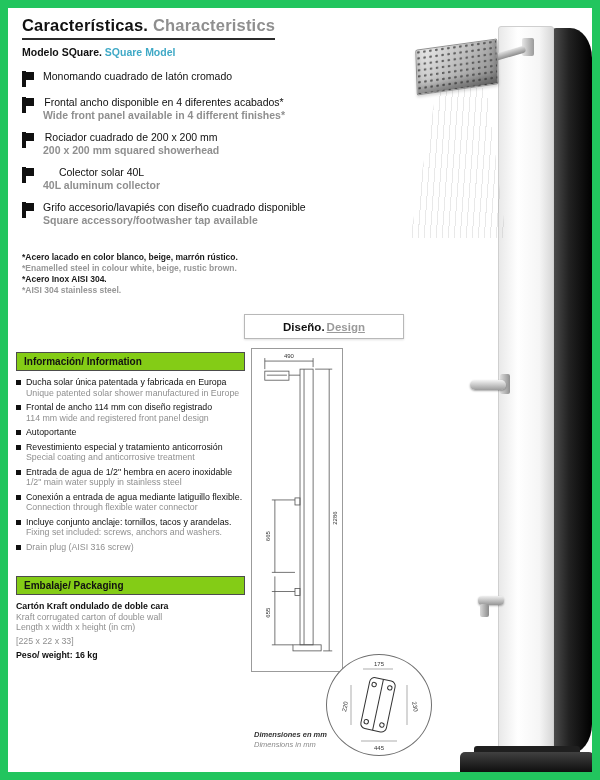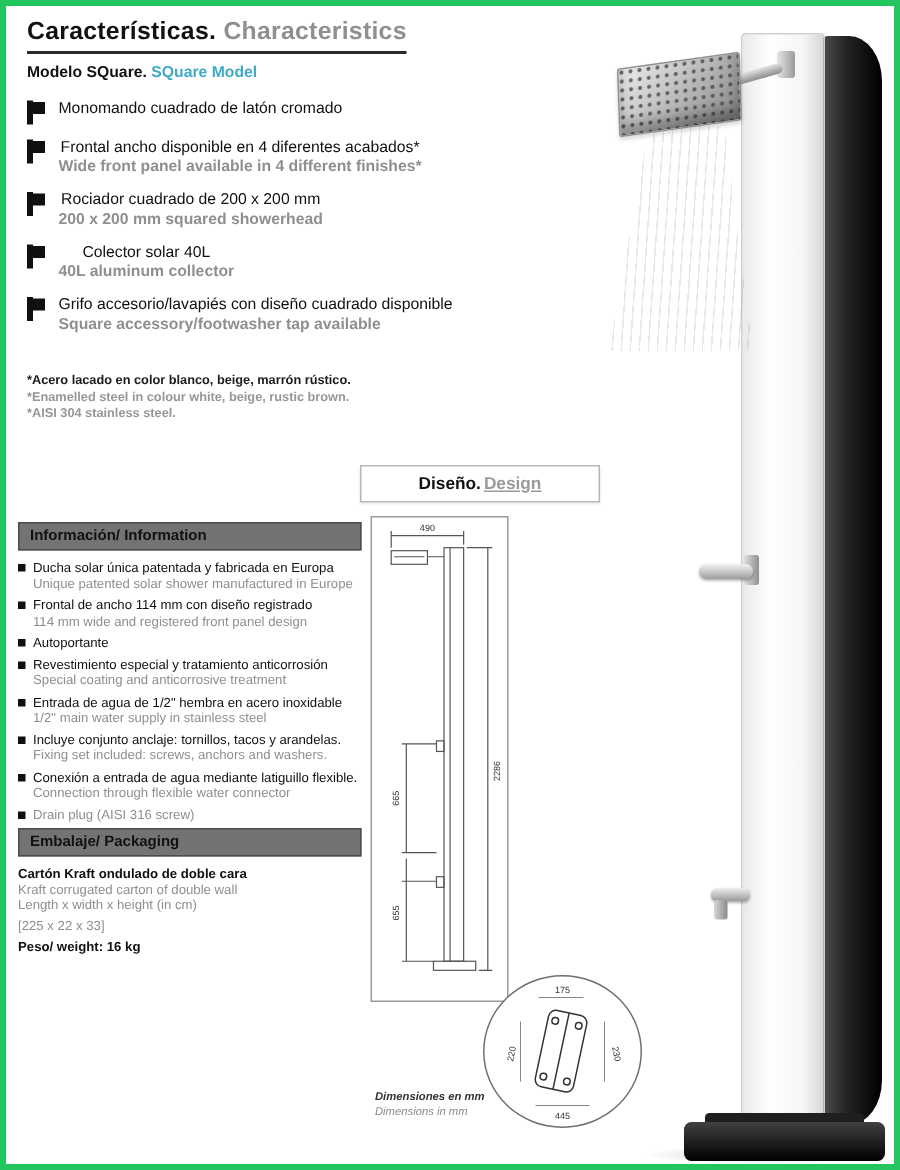--- a/index.html
+++ b/index.html
@@ -1,18 +1,18 @@
 <!DOCTYPE html>
 <html><head>
 <meta charset="utf-8">
 <style>
   html,body{margin:0;padding:0;background:#ffffff;}
   .page{
     position:relative;width:600px;height:780px;box-sizing:border-box;
-    background:#fff;border:4px solid #22c55e;overflow:hidden;
+    background:#fff;border:8px solid #22c55e;overflow:hidden;
     font-family:"Liberation Sans", sans-serif;color:#111;
   }
   
   .header{position:absolute;left:14px;top:8px;}
   .title-wrap{display:inline-block;border-bottom:2px solid #2b2b2b;padding-bottom:3px;
     font-size:16.5px;font-weight:bold;letter-spacing:.2px;}
   .t-en{color:#8f8f8f;}
   .model-line{margin-top:6px;font-size:10.5px;font-weight:bold;}
   .m-en{color:#3fa9c6;}
   
@@ -27,27 +27,27 @@
   .fn-es{color:#1c1c1c;}
   .fn-en{color:#979797;}
   
   .design-box{position:absolute;left:236px;top:306px;width:158px;height:23px;
     border:1px solid #b8b8b8;display:flex;align-items:center;justify-content:center;
     font-size:11.5px;font-weight:bold;background:#fff;box-shadow:0 1px 2px rgba(0,0,0,.12);}
   .d-en{color:#9a9a9a;margin-left:2px;text-decoration:underline;}
   
   .info-col{position:absolute;left:8px;top:344px;width:229px;}
   .section-header{border:1px solid #4c4c4c;padding:3px 7px;font-size:10px;font-weight:bold;
-    background:#737373;margin-bottom:6px;}
+    background:#84cc16;margin-bottom:6px;}
   .info-item{display:flex;gap:5px;margin-bottom:4px;}
   .sq-bullet{width:5px;height:5px;background:#101010;margin-top:3px;flex:none;}
   .info-text{flex:1;}
   .info-es{font-size:8.8px;font-weight:normal;line-height:10.5px;color:#101010;}
   .info-en{font-size:8.8px;line-height:10.5px;color:#8f8f8f;text-align:justify;}
-  .pack-block{margin-top:4px;}
+  .pack-block{margin-top:24px;}
   .pack-line-es{font-size:8.8px;font-weight:bold;line-height:10.5px;color:#101010;}
   .pack-line-en{font-size:8.8px;line-height:10.5px;color:#8f8f8f;}
   .pack-dims{font-size:8.8px;line-height:12px;color:#8f8f8f;margin-top:2px;}
   .pack-weight{font-size:8.8px;font-weight:bold;line-height:12px;color:#101010;margin-top:2px;}
   
   .drawing-frame{position:absolute;left:243px;top:340px;width:90px;height:322px;border:1px solid #9b9b9b;background:#fff;}
   .drawing-frame svg{display:block;width:100%;height:100%;}
   .drawing-notes{position:absolute;left:246px;top:722px;font-size:7.5px;font-style:italic;line-height:9.5px;}
   .note-es{color:#333;font-weight:bold;}
   .note-en{color:#8a8a8a;}
@@ -141,20 +141,21 @@
       <div class="char-text">
         <div class="char-es">Grifo accesorio/lavapiés con diseño cuadrado disponible</div>
         <div class="char-en">Square accessory/footwasher tap available</div>
       </div>
     </div>
   </div>
 
   <div class="footnotes">
     <div class="fn-es">*Acero lacado en color blanco, beige, marrón rústico.</div>
     <div class="fn-en">*Enamelled steel in colour white, beige, rustic brown.</div>
+    <div class="fn-es">*Acero Inox AISI 304.</div>
     <div class="fn-en">*AISI 304 stainless steel.</div>
   </div>
 
   <div class="design-box">
     <span class="d-es">Diseño.</span>
     <span class="d-en">Design</span>
   </div>
 
   <div class="info-col">
     <div class="section-header">Información/ Information</div>
@@ -189,29 +190,29 @@
     <div class="info-item">
       <span class="sq-bullet"></span>
       <div class="info-text">
         <div class="info-es">Entrada de agua de 1/2" hembra en acero inoxidable</div>
         <div class="info-en">1/2" main water supply in stainless steel</div>
       </div>
     </div>
     <div class="info-item">
       <span class="sq-bullet"></span>
       <div class="info-text">
+        <div class="info-es">Conexión a entrada de agua mediante latiguillo flexible.</div>
+        <div class="info-en">Connection through flexible water connector</div>
+      </div>
+    </div>
+    <div class="info-item">
+      <span class="sq-bullet"></span>
+      <div class="info-text">
         <div class="info-es">Incluye conjunto anclaje: tornillos, tacos y arandelas.</div>
         <div class="info-en">Fixing set included: screws, anchors and washers.</div>
-      </div>
-    </div>
-    <div class="info-item">
-      <span class="sq-bullet"></span>
-      <div class="info-text">
-        <div class="info-es">Conexión a entrada de agua mediante latiguillo flexible.</div>
-        <div class="info-en">Connection through flexible water connector</div>
       </div>
     </div>
     <div class="info-item">
       <span class="sq-bullet"></span>
       <div class="info-text">
         <div class="info-en">Drain plug (AISI 316 screw)</div>
       </div>
     </div>
 
     <div class="pack-block">

